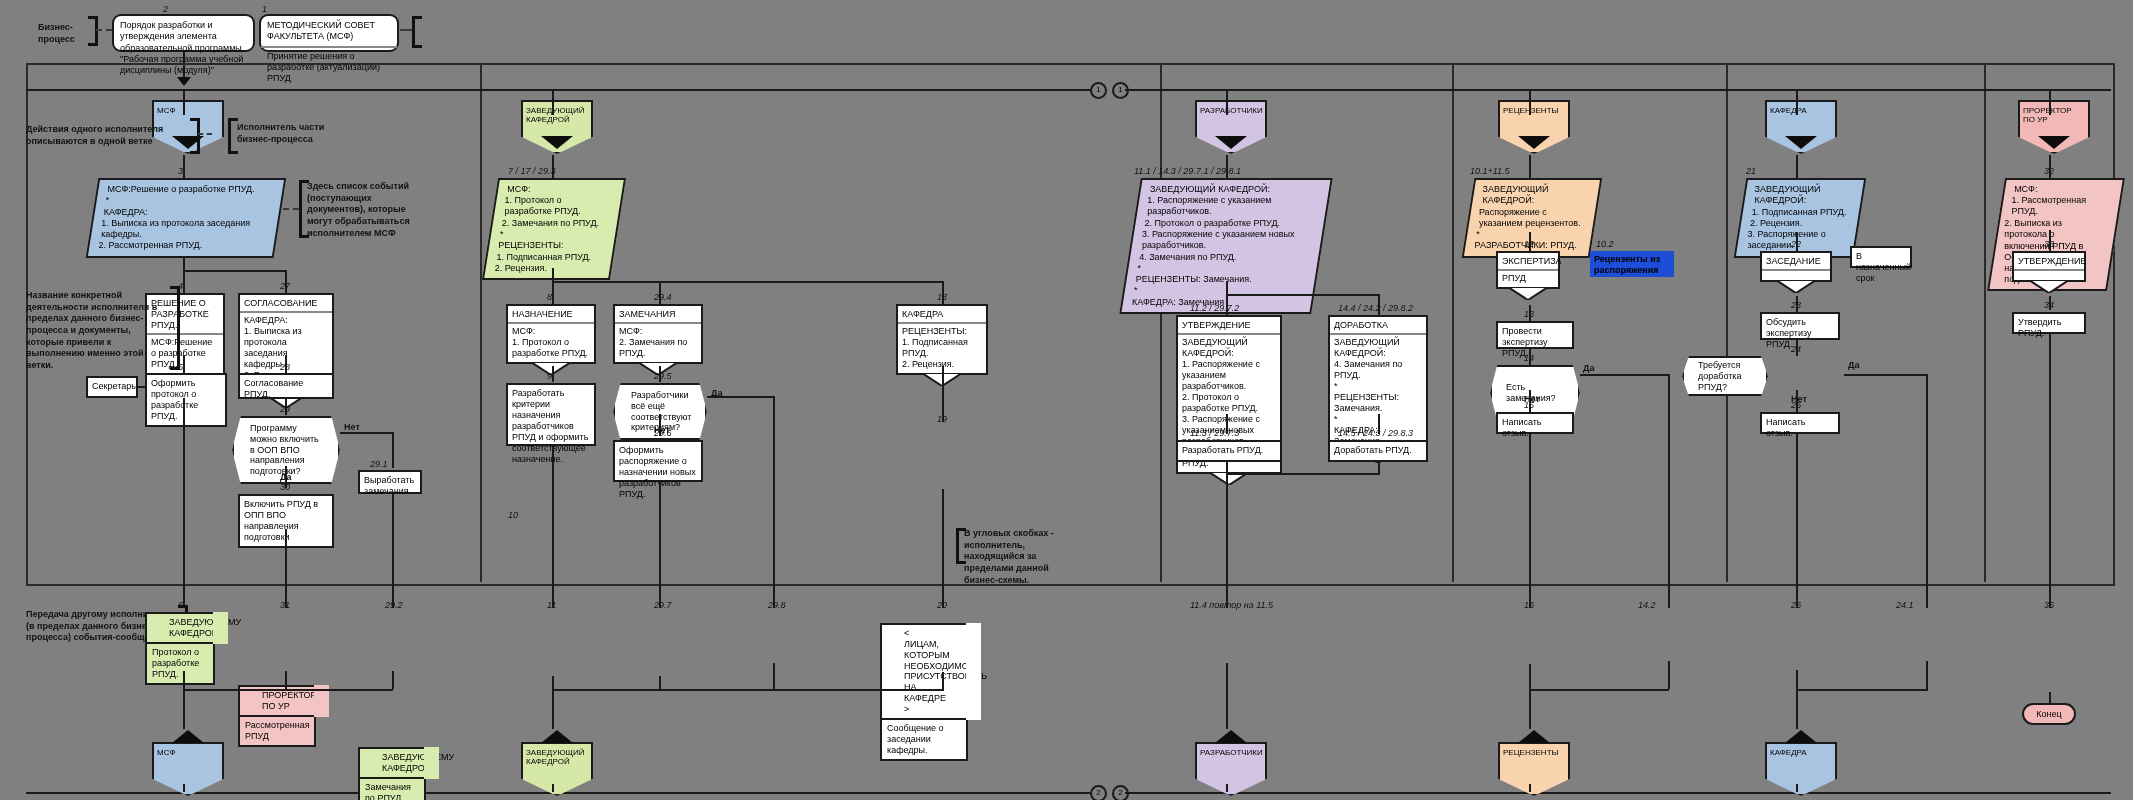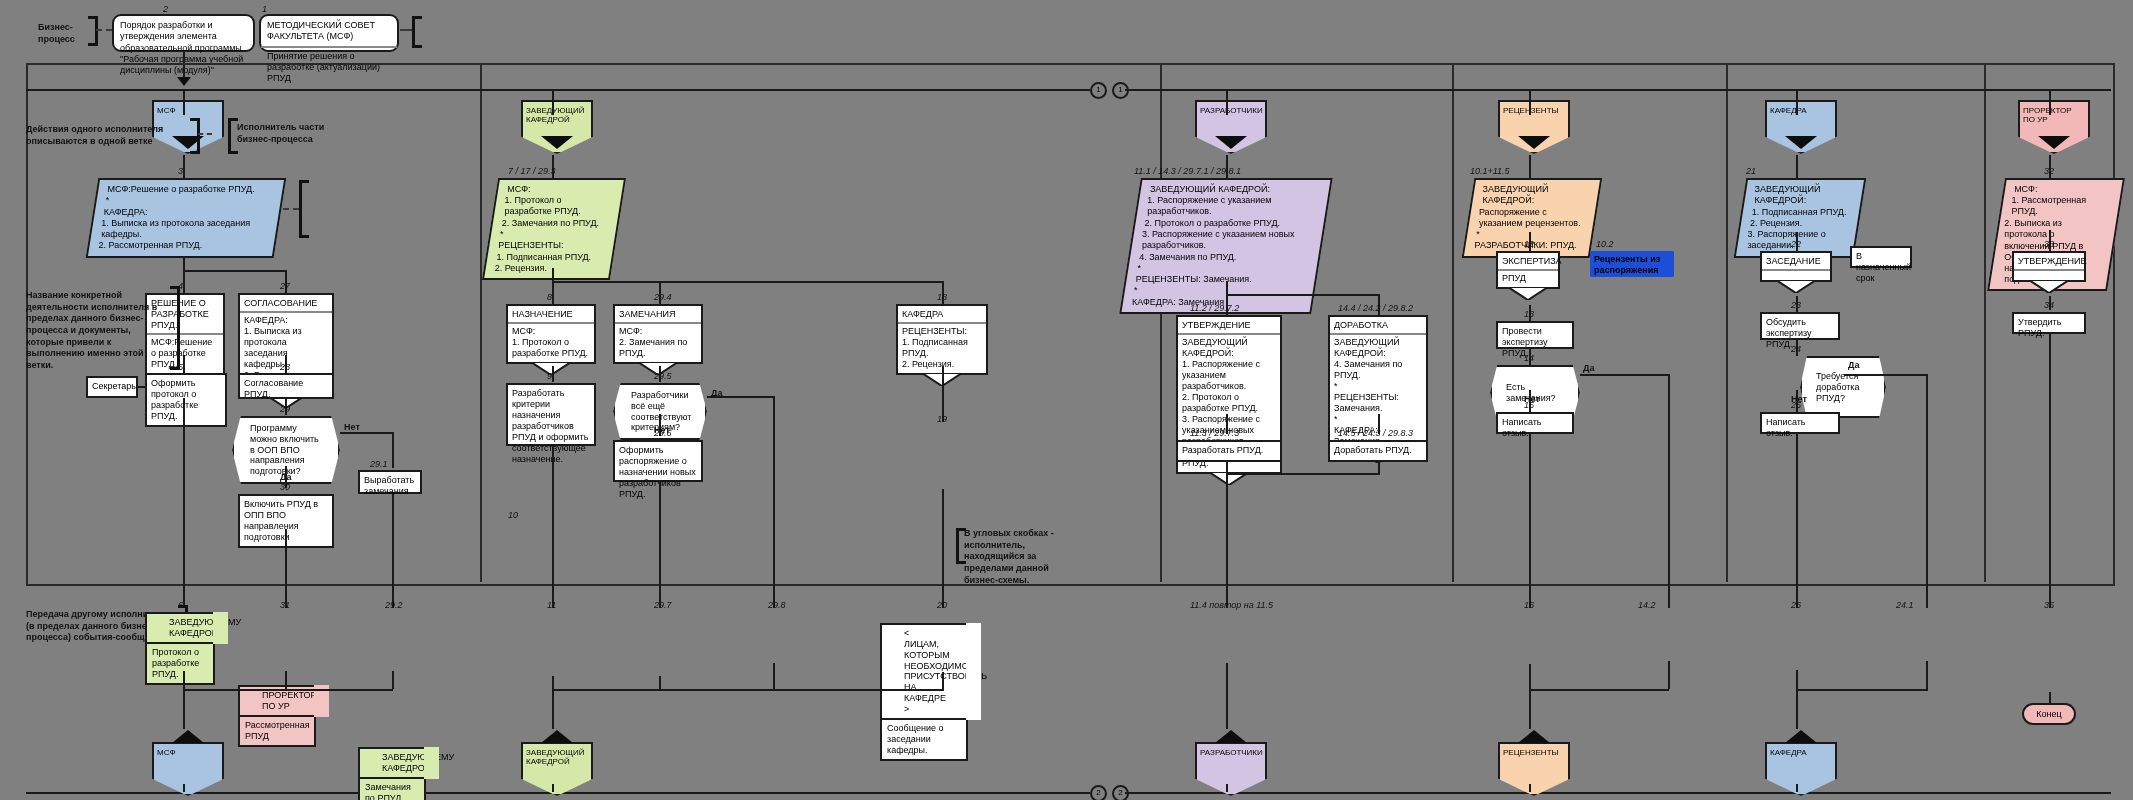--- a/index.html
+++ b/index.html
@@ -149,20 +149,21 @@
   <div class="num" style="left:178px;top:166px;">3</div>
   <div class="n evt" style="left:92px;top:178px;width:188px;background:#a8c4e0;">
     <span>МСФ:Решение о разработке РПУД.</span>
     <span>*</span>
     <span>КАФЕДРА:</span>
     <span>1. Выписка из протокола заседания кафедры.</span>
     <span>2. Рассмотренная РПУД.</span>
   </div>
   <div class="dash" style="left:283px;top:208px;width:16px;"></div>
   <div class="brk" style="left:299px;top:180px;height:52px;"></div>
+  <div class="anno" style="left:307px;top:181px;width:120px;">Здесь список событий (поступающих документов), которые могут обрабатываться исполнителем МСФ</div>
 
   <div class="ln lnv" style="left:183px;top:257px;height:14px;"></div>
   <div class="ln lnh" style="left:183px;top:270px;width:104px;"></div>
   <div class="ln lnv" style="left:183px;top:270px;height:24px;"></div>
   <div class="ln lnv" style="left:285px;top:270px;height:24px;"></div>
 
   <div class="num" style="left:178px;top:281px;">4</div>
   <div class="n func" style="left:145px;top:293px;width:80px;">
     <div class="hd">РЕШЕНИЕ О РАЗРАБОТКЕ РПУД.</div>
     <div class="bd">МСФ:Решение о разработке РПУД.</div>
@@ -512,21 +513,21 @@
       </div>
   </div>
   <div class="n box" style="left:1850px;top:246px;width:62px;height:22px;">В назначенный срок</div>
 
   <div class="ln lnv" style="left:1796px;top:296px;height:16px;"></div>
   <div class="num" style="left:1791px;top:300px;">23</div>
   <div class="n box" style="left:1760px;top:312px;width:80px;height:28px;">Обсудить экспертизу РПУД.</div>
 
   <div class="ln lnv" style="left:1796px;top:340px;height:16px;"></div>
   <div class="num" style="left:1791px;top:344px;">24</div>
-  <div class="n dec" style="left:1800px;top:356px;width:86px;padding:13px 14px;">Требуется доработка РПУД?</div>
+  <div class="n dec" style="left:1682px;top:356px;width:86px;padding:2px 14px;">Требуется доработка РПУД?</div>
   <div class="anno" style="left:1848px;top:360px;">Да</div>
   <div class="anno" style="left:1791px;top:394px;">Нет</div>
   <div class="ln lnh" style="left:1844px;top:374px;width:84px;"></div>
   <div class="ln lnv" style="left:1926px;top:374px;height:234px;"></div>
 
   <div class="ln lnv" style="left:1796px;top:390px;height:22px;"></div>
   <div class="num" style="left:1791px;top:400px;">25</div>
   <div class="n box" style="left:1760px;top:412px;width:80px;height:22px;">Написать отзыв.</div>
   <div class="ln lnv" style="left:1796px;top:434px;height:174px;"></div>
 

